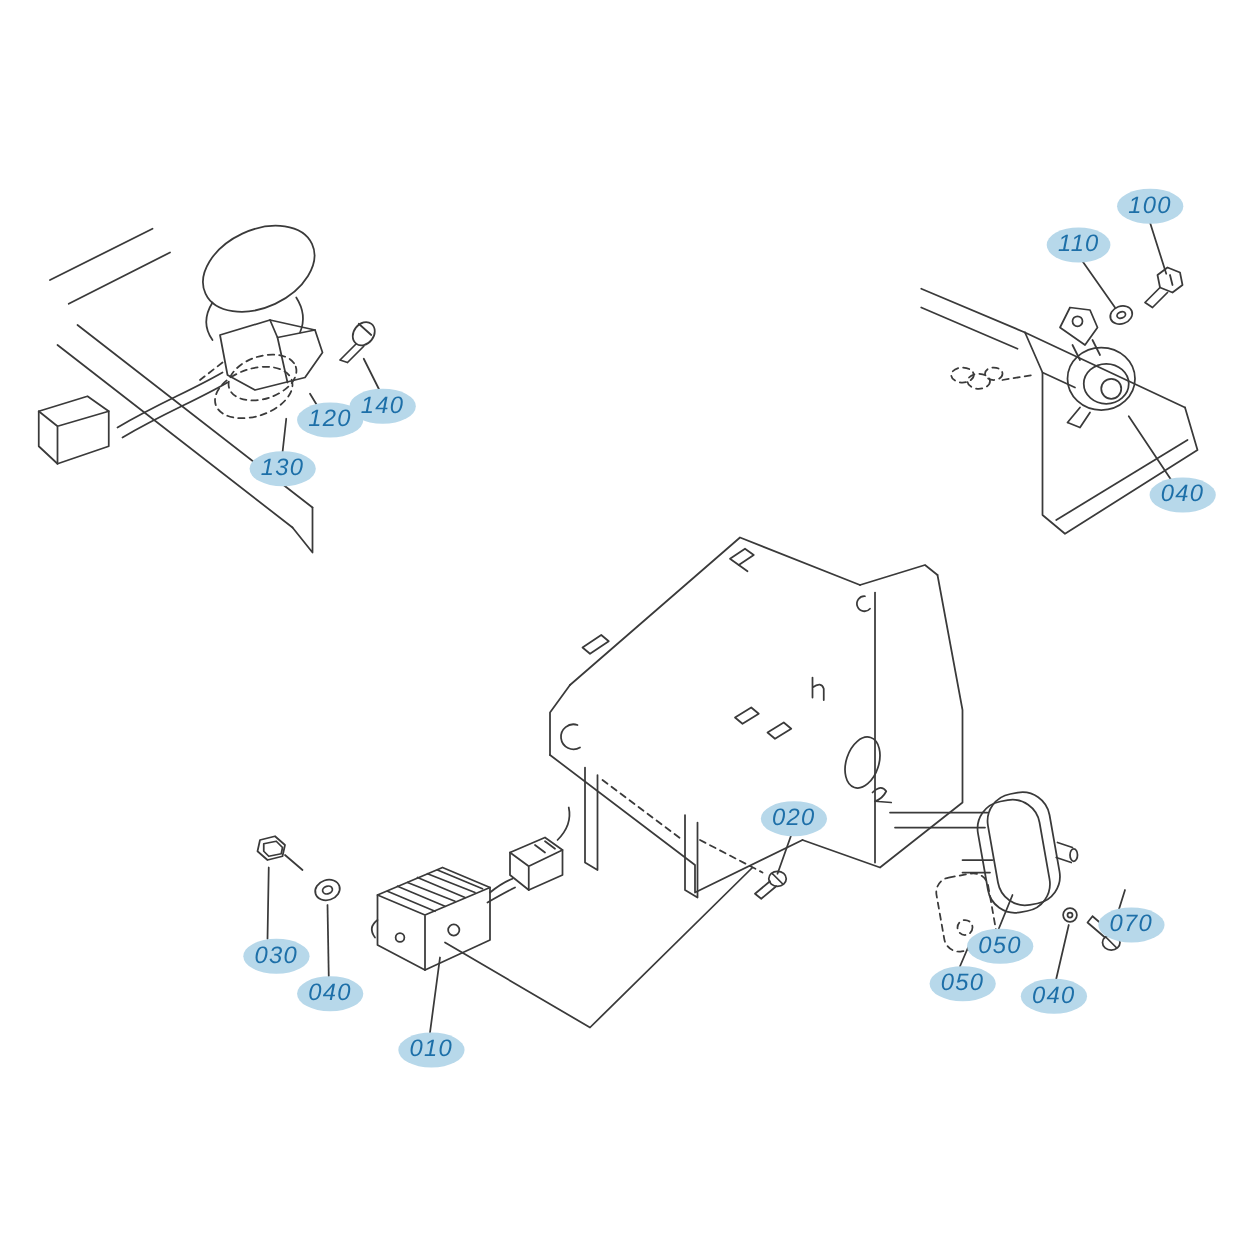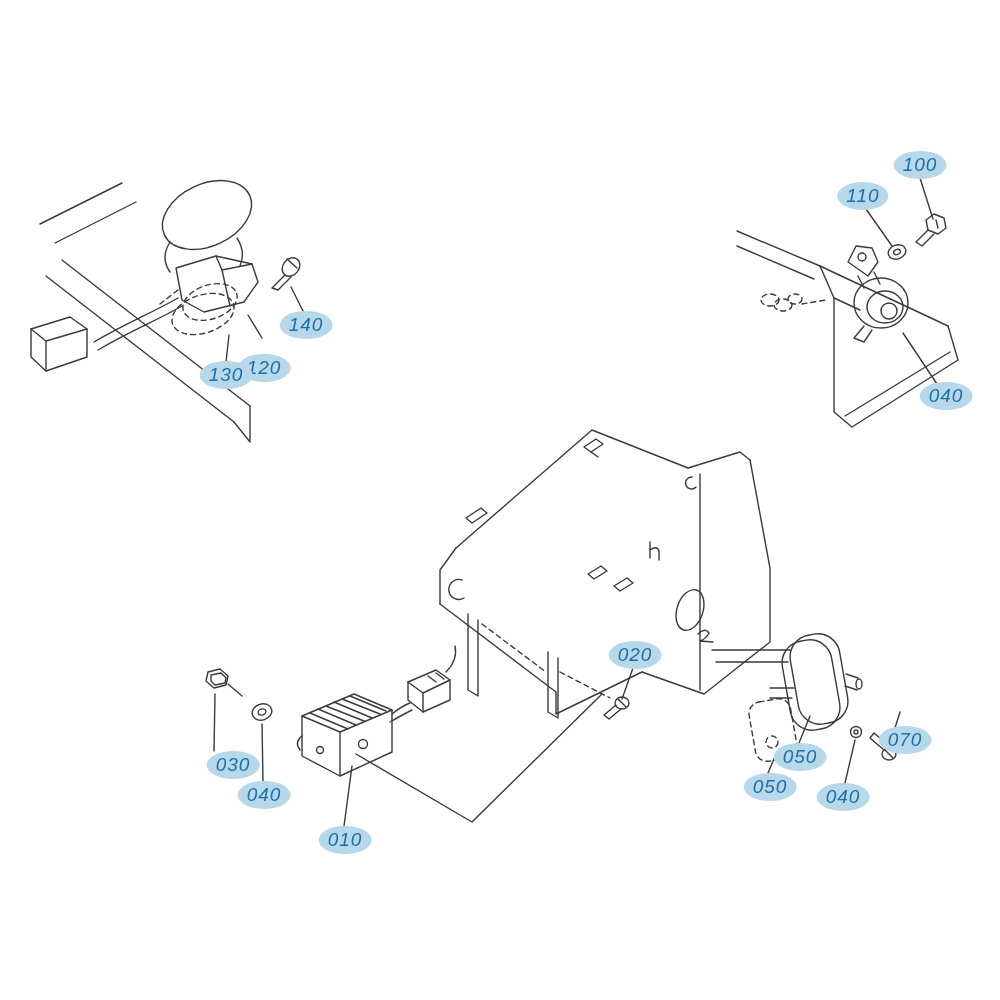--- a/index.html
+++ b/index.html
@@ -207,26 +207,26 @@
       <path d="M920 178 L933 219"></path>
       <path d="M866 209 L892 246"></path>
       <path d="M262 338 L248 315"></path>
       <path d="M226 362 L229 335"></path>
       <path d="M304 313 L291 287"></path>
     </g>
   </svg>
 
   <div class="callout" style="left:345px;top:840px;">010</div>
   <div class="callout" style="left:635px;top:655px;">020</div>
-  <div class="callout" style="left:233px;top:765px;">030</div>
+  <div class="callout" style="left:221px;top:765px;">030</div>
   <div class="callout" style="left:264px;top:795px;">040</div>
   <div class="callout" style="left:770px;top:787px;">050</div>
   <div class="callout" style="left:800px;top:757px;">050</div>
   <div class="callout" style="left:905px;top:740px;">070</div>
   <div class="callout" style="left:843px;top:797px;">040</div>
   <div class="callout" style="left:946px;top:396px;">040</div>
   <div class="callout" style="left:920px;top:165px;">100</div>
   <div class="callout" style="left:863px;top:196px;">110</div>
-  <div class="callout" style="left:264px;top:368px;">120</div>
+  <div class="callout" style="left:264px;top:336px;">120</div>
   <div class="callout" style="left:226px;top:375px;">130</div>
   <div class="callout" style="left:306px;top:325px;">140</div>
 
 </div>
 
 </body></html>

